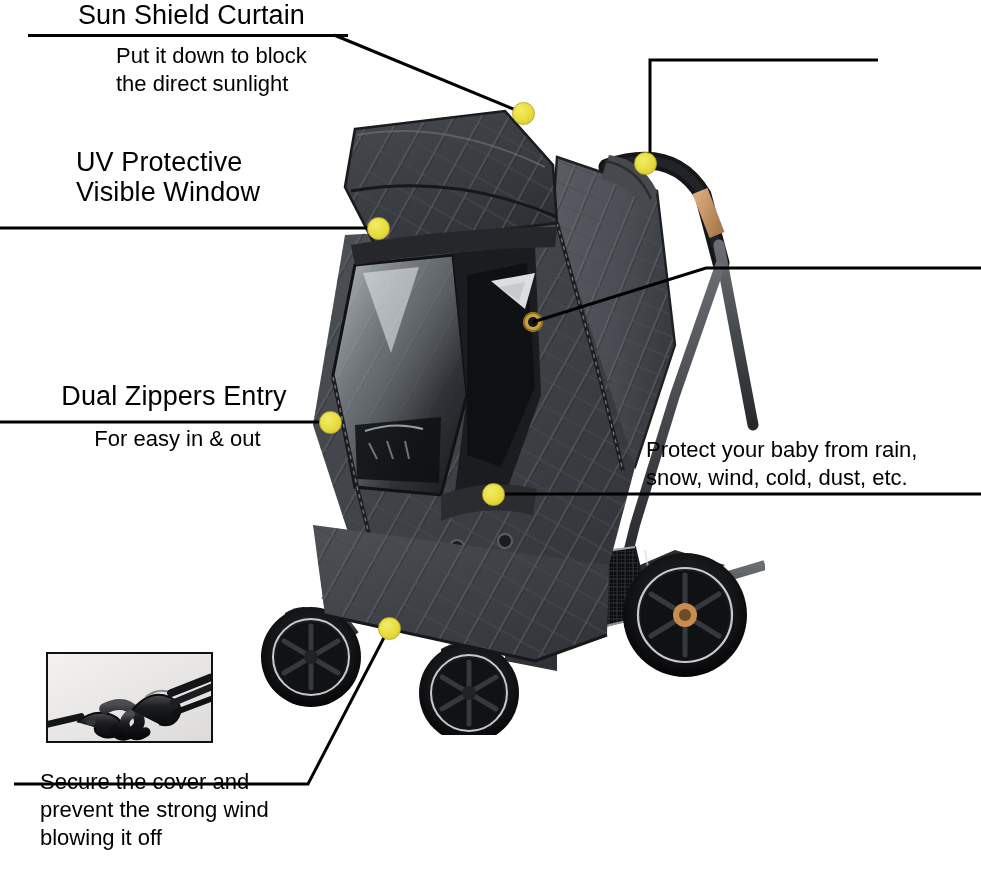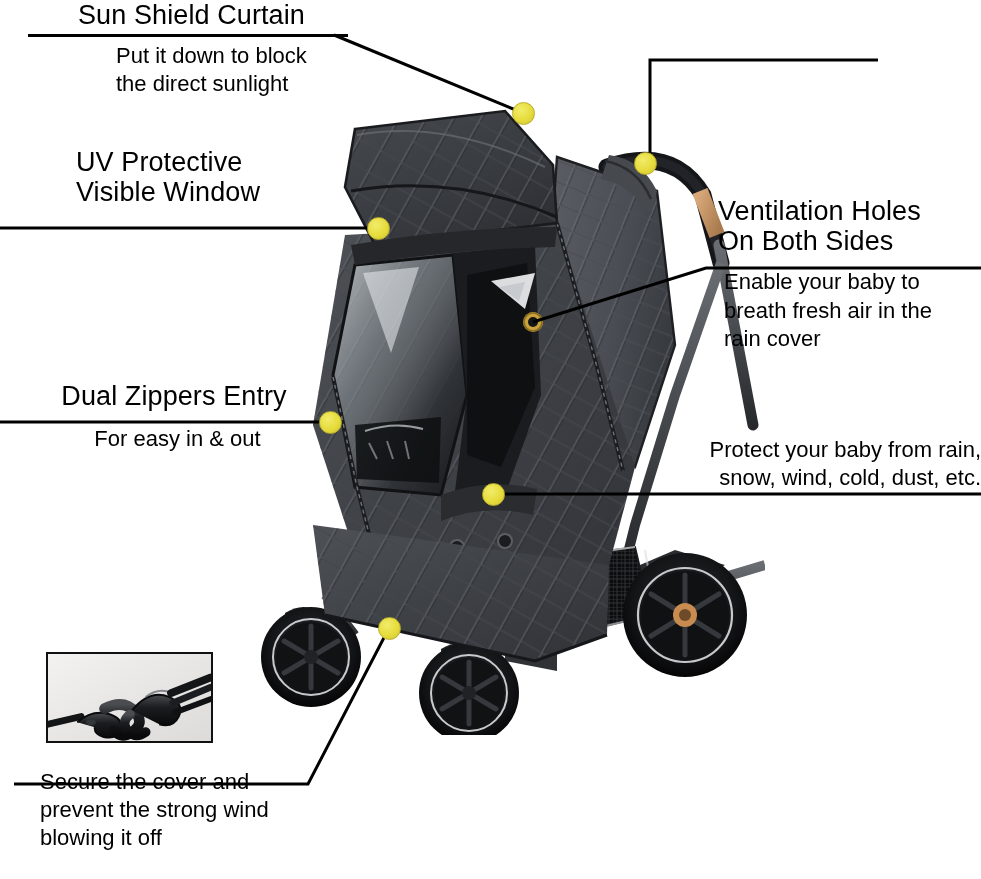--- a/index.html
+++ b/index.html
@@ -275,30 +275,23 @@
     <div class="c-title">UV Protective
 Visible Window</div>
   </div>
 
   <div class="callout" style="left:14px;top:381px;width:320px;text-align:center;">
     <div class="c-title">Dual Zippers Entry</div>
     <div class="c-desc" style="margin-left:7px;margin-top:14px;">For easy in &amp; out</div>
   </div>
 
 
-  <div class="callout" style="left:718px;top:196px;width:263px;">
-    <div class="c-title">Ventilation Holes
-On Both Sides</div>
-    <div class="c-desc" style="margin-left:6px;margin-top:12px;">Enable your baby to
-breath fresh air in the
-rain cover</div>
-  </div>
 
   <div class="callout" style="left:672px;top:422px;width:309px;">
-    <div class="c-desc" style="margin-left:-26px;margin-top:14px;text-align:right;">Protect your baby from rain,
+    <div class="c-desc" style="margin-left:-26px;margin-top:14px;">Protect your baby from rain,
 snow, wind, cold, dust, etc.</div>
   </div>
 
   <div class="inset">
     <svg viewBox="0 0 167 91" xmlns="http://www.w3.org/2000/svg">
       <defs>
         <linearGradient id="hookBg" x1="0" y1="0" x2="1" y2="1">
           <stop offset="0%" stop-color="#f3f2f0"></stop>
           <stop offset="100%" stop-color="#dcdbd9"></stop>
         </linearGradient>

